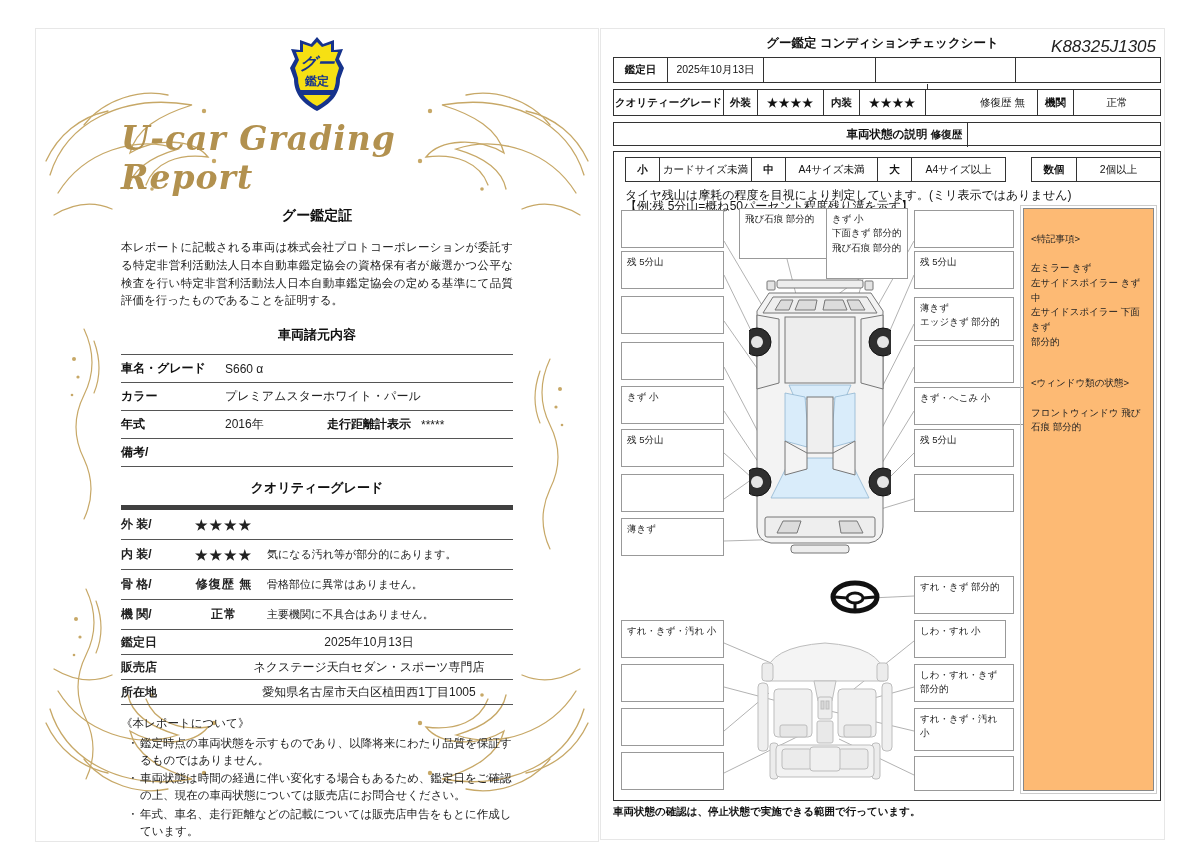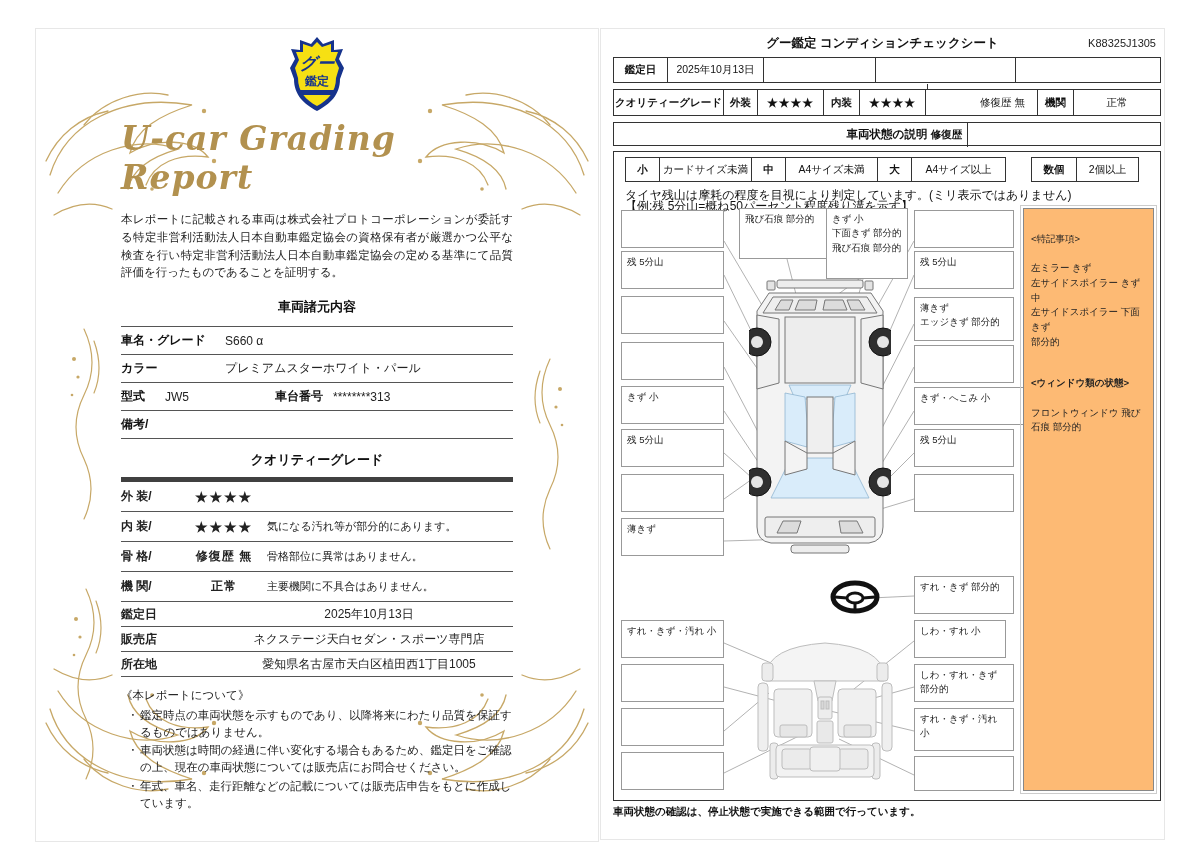--- a/index.html
+++ b/index.html
@@ -31,21 +31,21 @@
   .meta-value{flex:1;text-align:center;}
   .about{font-family:"DejaVu Serif",serif;font-size:11.5px;line-height:1.5;margin-top:10px;color:#222;}
   .about-title{margin-bottom:2px;}
   .about li{list-style:none;position:relative;padding-left:13px;margin:1px 0;}
   .about li:before{content:"・";position:absolute;left:0;}
   .about ul{margin:0;padding:0 0 0 6px;}
 
   
   .page-right{position:absolute;left:600px;top:28px;width:565px;height:812px;background:#fff;border:1px solid #e7e7e7;box-sizing:border-box;}
   .rp-title{position:absolute;left:0;top:6px;width:100%;text-align:center;font-size:12.5px;font-weight:bold;color:#111;}
-  .rp-code{position:absolute;right:8px;top:8px;font-size:11px;color:#222;}
+  .rp-code{position:absolute;right:8px;top:8px;font-size:17px;color:#222;font-style:italic;}
   .tbl{position:absolute;display:flex;border:1px solid #333;box-sizing:border-box;background:#fff;}
   .tbl .cell{border-right:1px solid #333;display:flex;align-items:center;justify-content:center;font-size:10.5px;color:#111;box-sizing:border-box;height:100%;}
   .tbl .cell:last-child{border-right:none;}
   .cell.hd{font-weight:bold;}
   .cell.stars{font-size:12px;letter-spacing:1px;font-weight:bold;}
   .rp-secbar{position:absolute;left:12px;top:93px;width:548px;height:24px;border:1px solid #333;box-sizing:border-box;display:flex;align-items:center;justify-content:center;font-size:11.5px;font-weight:bold;color:#111;}
   .rp-main{position:absolute;left:12px;top:122px;width:548px;height:650px;border:1px solid #333;box-sizing:border-box;}
   .note{position:absolute;font-size:12px;color:#111;font-weight:normal;white-space:nowrap;}
   .cbox{position:absolute;width:103px;height:38px;border:1px solid #999;background:#fff;box-sizing:border-box;font-size:9.5px;line-height:1.5;padding:3px 5px;white-space:pre-line;color:#222;}
   .notes-panel{position:absolute;left:422px;top:179px;width:131px;height:583px;border:1px solid #888;outline:1px solid #ccc;outline-offset:2px;box-sizing:border-box;background:#fdba74;padding:8px 7px;font-size:9.5px;line-height:1.55;color:#222;white-space:pre-line;}
@@ -92,38 +92,39 @@
 
       <svg class="lp-badge" width="58" height="78" viewBox="0 0 58 78">
         <path d="M29,2 L35,9 L46,5 L46,15 L55,14 L51,24 L56,33 L52,44 C52,60 42,69 29,76 C16,69 6,60 6,44 L2,33 L7,24 L3,14 L12,15 L12,5 L23,9 Z" fill="#16338c"></path>
         <path d="M29,7 L34,12 L43,9 L43,17 L50,17 L47,25 L51,33 L48,43 C48,57 40,65 29,71 C18,65 10,57 10,43 L7,33 L11,25 L8,17 L15,17 L15,9 L24,12 Z" fill="#f6e013"></path>
         <text x="29" y="34" text-anchor="middle" font-size="17" font-style="italic" font-weight="bold" fill="#16338c">グー</text>
         <text x="29" y="50" text-anchor="middle" font-size="12" font-weight="bold" fill="#16338c">鑑定</text>
         <rect x="11" y="55" width="36" height="5" fill="#16338c"></rect>
       </svg>
 
       <div class="lp-title">U-car Grading Report</div>
+      <div class="lp-subtitle">グー鑑定証</div>
       <div class="lp-intro">本レポートに記載される車両は株式会社プロトコーポレーションが委託する特定非営利活動法人日本自動車鑑定協会の資格保有者が厳選かつ公平な検査を行い特定非営利活動法人日本自動車鑑定協会の定める基準にて品質評価を行ったものであることを証明する。</div>
 
       <div class="lp-sec-title">車両諸元内容</div>
 
       <div class="spec-table">
         <div class="spec-row">
           <span class="spec-label">車名・グレード</span>
           <span class="spec-value">S660 α</span>
         </div>
         <div class="spec-row">
           <span class="spec-label">カラー</span>
           <span class="spec-value">プレミアムスターホワイト・パール</span>
         </div>
         <div class="spec-row">
-          <span class="spec-label" style="width:44px;">型式</span>
-          <span class="spec-value" style="width:110px;">JW5</span>
-          <span class="spec-label2" style="margin-left:0;">車台番号</span>
-          <span class="spec-value">********313</span>
+          <span class="spec-label">年式</span>
+          <span class="spec-value" style="width:88px;">2016年</span>
+          <span class="spec-label2">走行距離計表示</span>
+          <span class="spec-value">*****</span>
         </div>
         <div class="spec-row">
           <span class="spec-label">備考/</span>
         </div>
       </div>
 
       <div class="lp-sec-title" style="margin-top:12px;">クオリティーグレード</div>
 
       <div class="grade-table">
         <div class="grade-row" style="border-top:5px solid #404040;">
@@ -206,21 +207,21 @@
     <div class="rp-main"></div>
 
     <div class="tbl" style="left:24px;top:128px;width:381px;height:25px;">
       <div class="cell hd" style="width:34px;">小</div>
       <div class="cell" style="width:92px;">カードサイズ未満</div>
       <div class="cell hd" style="width:34px;">中</div>
       <div class="cell" style="width:92px;">A4サイズ未満</div>
       <div class="cell hd" style="width:34px;">大</div>
       <div class="cell" style="flex:1;">A4サイズ以上</div>
     </div>
-    <div class="tbl" style="left:430px;top:128px;width:108px;height:25px;">
+    <div class="tbl" style="left:430px;top:128px;width:130px;height:25px;">
       <div class="cell hd" style="width:45px;">数個</div>
       <div class="cell" style="flex:1;">2個以上</div>
     </div>
 
     <div class="note" style="left:24px;top:158px;">タイヤ残山は摩耗の程度を目視により判定しています。(ミリ表示ではありません)</div>
     <div class="note" style="left:24px;top:169px;">【例:残 5分山=概ね50パーセント程度残り溝を示す】</div>
 
     <svg style="position:absolute;left:0;top:0;pointer-events:none;" width="565" height="812" viewBox="0 0 565 812">
       <g stroke="#a9a9a9" stroke-width="0.9">
         <line x1="123" y1="212" x2="178" y2="305"></line>
@@ -361,19 +362,19 @@
     <div class="cbox" style="left:313px;top:635px;width:100px;">しわ・すれ・きず 部分的</div>
     <div class="cbox" style="left:313px;top:679px;width:100px;height:43px;">すれ・きず・汚れ 小</div>
     <div class="cbox" style="left:313px;top:727px;width:100px;height:35px;"></div>
 
     <div class="notes-panel">
       <div>&lt;特記事項&gt;</div>
       <div>左ミラー きず
 左サイドスポイラー きず 中
 左サイドスポイラー 下面きず
 部分的</div>
-      <div style="margin-top:12px;font-weight:bold;">&lt;ウィンドウ類の状態&gt;</div>
+      <div style="margin-top:12px;">&lt;ウィンドウ類の状態&gt;</div>
       <div>フロントウィンドウ 飛び石痕 部分的</div>
     </div>
 
     <div class="rp-footer">車両状態の確認は、停止状態で実施できる範囲で行っています。</div>
   </div>
 </div>
 
 </body></html>

